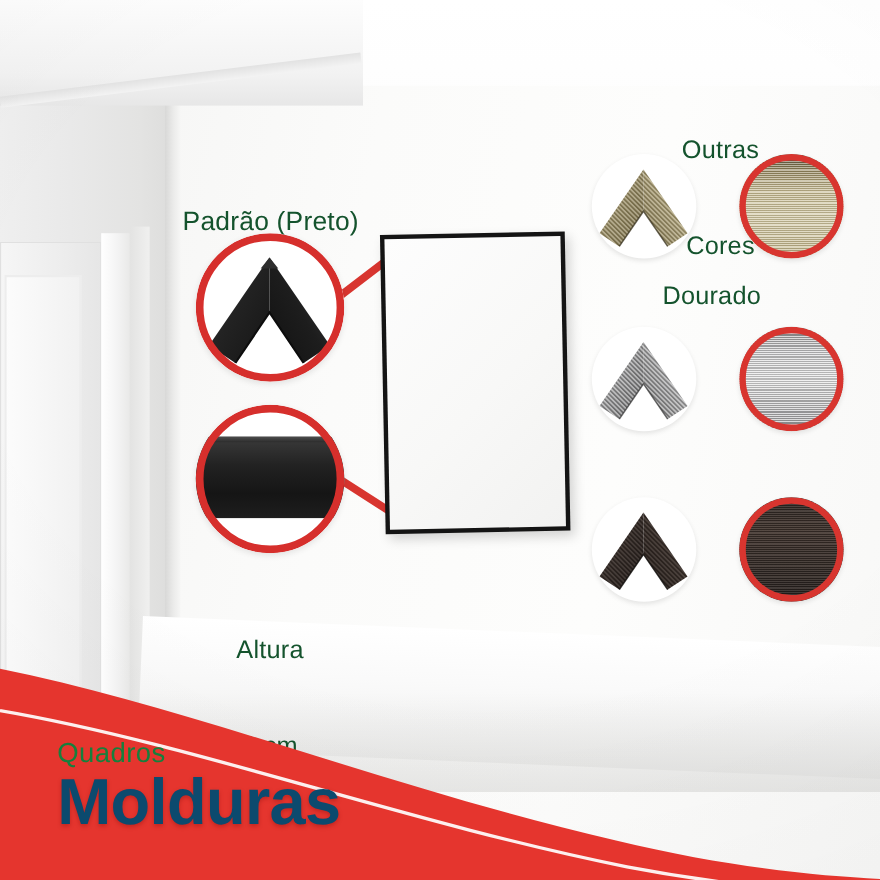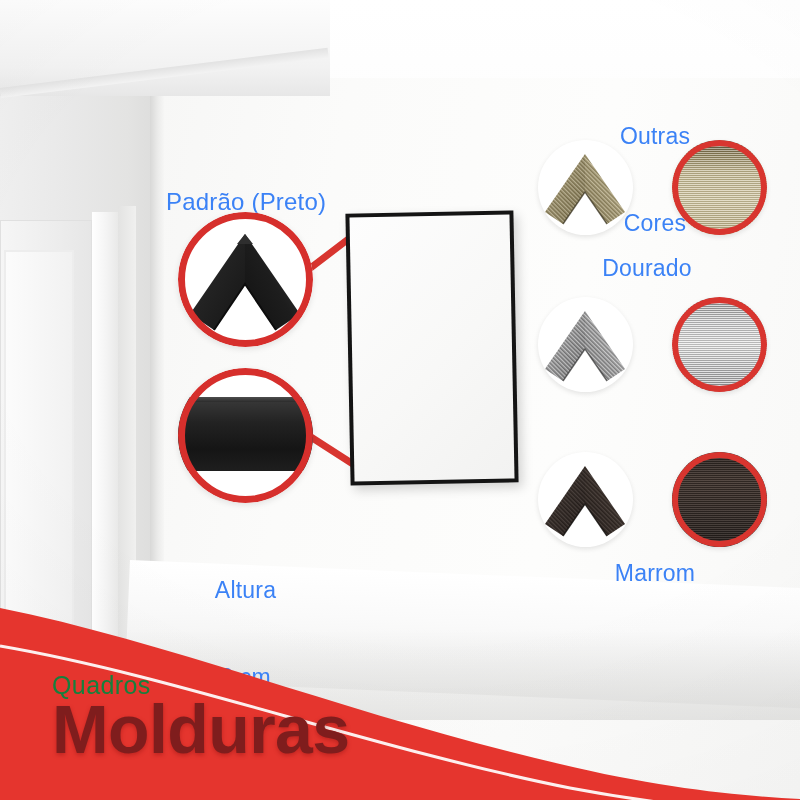--- a/index.html
+++ b/index.html
@@ -76,37 +76,37 @@
       linear-gradient(180deg,#4f4833 0%,#8d8057 14%,#c3b78d 34%,#cfc49d 62%,#bdb084 100%);}
   .tx-silver-fill{background:
       repeating-linear-gradient(0deg,rgba(255,255,255,.6) 0px,rgba(255,255,255,.6) 1px,rgba(0,0,0,.17) 1px,rgba(0,0,0,.17) 2px),
       linear-gradient(180deg,#8f8f90 0%,#c9c9ca 25%,#dedede 50%,#b4b4b5 80%,#9a9a9b 100%);}
   .tx-brown-fill{background:
       repeating-linear-gradient(0deg,rgba(255,255,255,.09) 0px,rgba(255,255,255,.09) 1px,rgba(0,0,0,.3) 1px,rgba(0,0,0,.3) 2px),
       linear-gradient(180deg,#332b27 0%,#453831 30%,#3a302b 65%,#2b2421 100%);}
   .tx-black{background:linear-gradient(180deg,#3b3b3b 0%,#222 35%,#151515 70%,#1e1e1e 100%);}
 
   
-  .lbl{position:absolute;color:#3b82f6;font-weight:300;letter-spacing:.2px;
+  .lbl{position:absolute;color:#14532d;font-weight:300;letter-spacing:.2px;
     font-family:"Liberation Sans",sans-serif;white-space:pre;}
   .lbl-padrao{left:166px;top:162px;font-size:24px;margin-top:26px;}
   .lbl-altura{left:178px;top:518px;width:135px;text-align:center;font-size:23px;line-height:29px;}
   .lbl-outras{left:575px;top:64px;width:160px;text-align:center;font-size:23px;line-height:29px;}
   .lbl-dourado{left:552px;top:255px;width:190px;text-align:center;font-size:23px;}
   .lbl-prata{left:560px;top:410px;width:190px;text-align:center;font-size:23px;}
   .lbl-marrom{left:560px;top:560px;width:190px;text-align:center;font-size:23px;}
 
   
   .banner{position:absolute;left:0;bottom:0;width:800px;height:250px;
     pointer-events:none;}
   .banner svg{display:block;}
   .brand{position:absolute;left:52px;bottom:42px;z-index:3;}
   .brand-small{color:#15803d;font-size:25px;font-weight:300;letter-spacing:.4px;
     line-height:30px;font-family:"Liberation Sans",sans-serif;}
-  .brand-big{color:#7f1d1d;font-size:68px;font-weight:700;letter-spacing:-.6px;
+  .brand-big{color:#0c4a6e;font-size:59px;font-weight:700;letter-spacing:-.6px;
     line-height:58px;font-family:"Liberation Sans",sans-serif;
     text-shadow:0 2px 4px rgba(120,10,10,.35);}
 </style>
 </head>
 <body>
 
 <div id="stage">
 
   <div class="room">
     <div class="wall-right"></div>
@@ -256,21 +256,20 @@
       <polygon points="47,14 87,72 69,84 47,52" fill="url(#gBrnB)"></polygon>
       <polygon points="47,14 7,72 25,84 47,52" fill="url(#pStr3)"></polygon>
       <polygon points="47,14 87,72 69,84 47,52" fill="url(#pStr3)"></polygon>
       <polyline points="25,84 47,52 69,84" fill="none" stroke="rgba(15,12,10,.8)" stroke-width="1.4"></polyline>
     </svg>
     
   </div>
   <div class="sw tx-brown-fill" style="left:672px;top:452px;">
     <div class="sw-ring"></div>
   </div>
-  <div class="lbl lbl-marrom">Marrom</div>
 
   <div class="banner">
     <svg width="800" height="250" viewBox="0 0 800 250">
       <path d="M0,58 C170,92 360,168 560,214 C660,238 740,246 800,249 L800,250 L0,250 Z" fill="#E5352E"></path>
       <path d="M0,20 C150,56 340,142 545,192 C655,220 745,232 800,236" fill="none" stroke="#E5352E" stroke-width="0"></path>
       <path d="M0,96 C175,126 370,198 570,238 C665,256 745,262 800,264" fill="none" stroke="#ffffff" stroke-width="3" opacity=".92"></path>
     </svg>
     <div class="brand">
       <div class="brand-small">Quadros</div>
       <div class="brand-big">Molduras</div>

